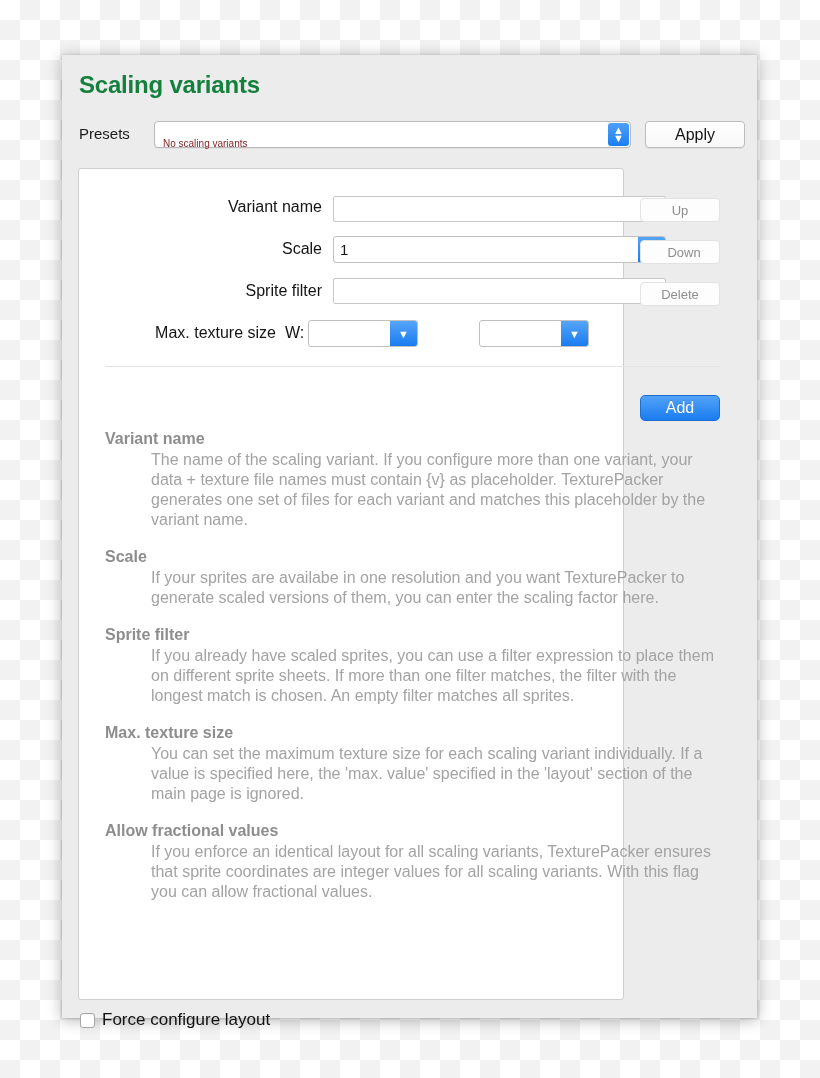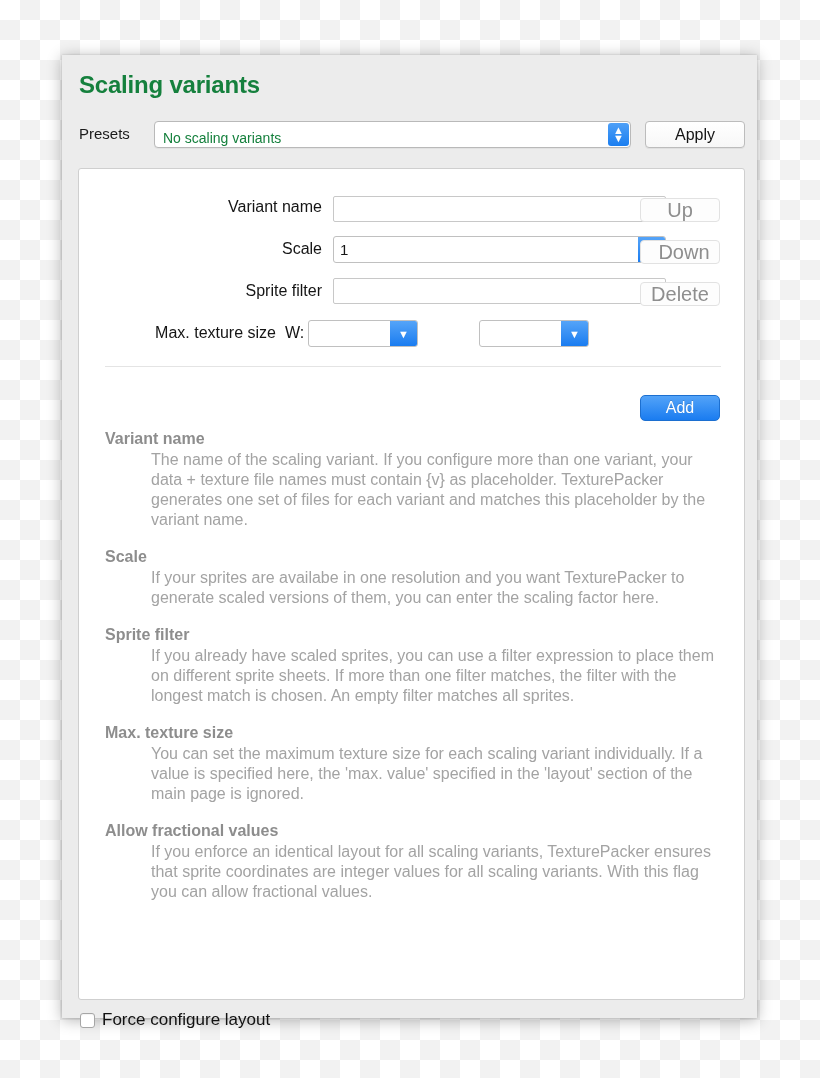--- a/index.html
+++ b/index.html
@@ -63,23 +63,23 @@
     height: 27px;
     background: #ffffff;
     border: 1px solid #b9b9b9;
     border-radius: 4px;
     box-sizing: border-box;
     box-shadow: 0 1px 0 rgba(0,0,0,0.04);
   }
   .presets-combo .value {
     position: absolute;
     left: 8px;
-    top: 8px;
-    font-size: 14px;
-    color: #15803d;
+    top: 16px;
+    font-size: 10px;
+    color: #7f1d1d;
     white-space: nowrap;
   }
   .combo-stepper {
     position: absolute;
     right: 1px;
     top: 1px;
     width: 21px;
     height: 23px;
     background: linear-gradient(to bottom, #4ea0f7 0%, #1b7ef0 100%);
     border-radius: 3px;
@@ -107,21 +107,21 @@
     align-items: center;
     justify-content: center;
     box-shadow: 0 1px 0 rgba(0,0,0,0.05);
   }
 
   
   .panel {
     position: absolute;
     left: 16px;
     top: 113px;
-    width: 667px;
+    width: 546px;
     height: 832px;
     background: #ffffff;
     border: 1px solid #cfcfcf;
     border-radius: 3px;
     box-sizing: border-box;
   }
 
   
   .form-row {
     position: absolute;
@@ -197,21 +197,21 @@
 
   
   .side-button {
     position: absolute;
     width: 80px;
     height: 24px;
     background: #fdfdfd;
     border: 1px solid #e2e2e2;
     border-radius: 4px;
     box-sizing: border-box;
-    font-size: 20px;
+    font-size: 13px;
     color: #8e8e8e;
     display: flex;
     align-items: center;
     justify-content: center;
   }
   #btn-up     { left: 561px; top: 29px; }
   #btn-down   { left: 561px; top: 71px; padding-left: 8px; }
   #btn-delete { left: 561px; top: 113px; }
 
   .divider {

